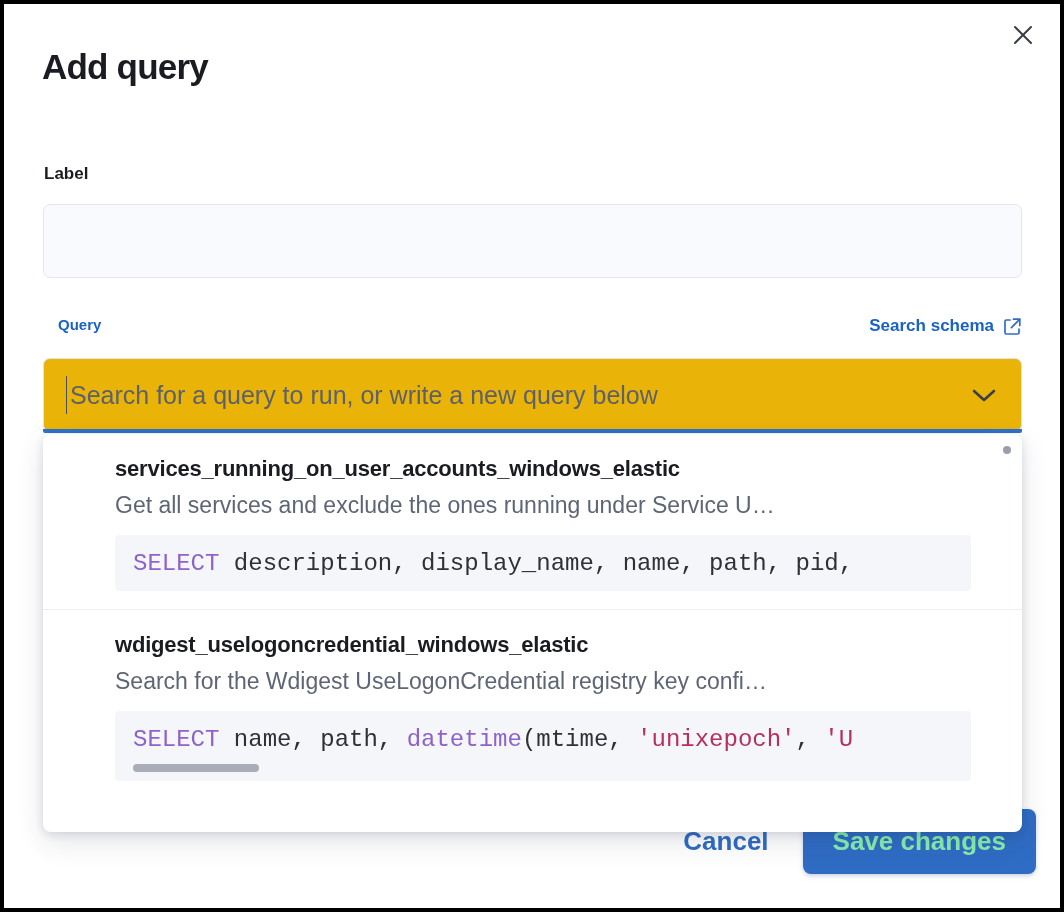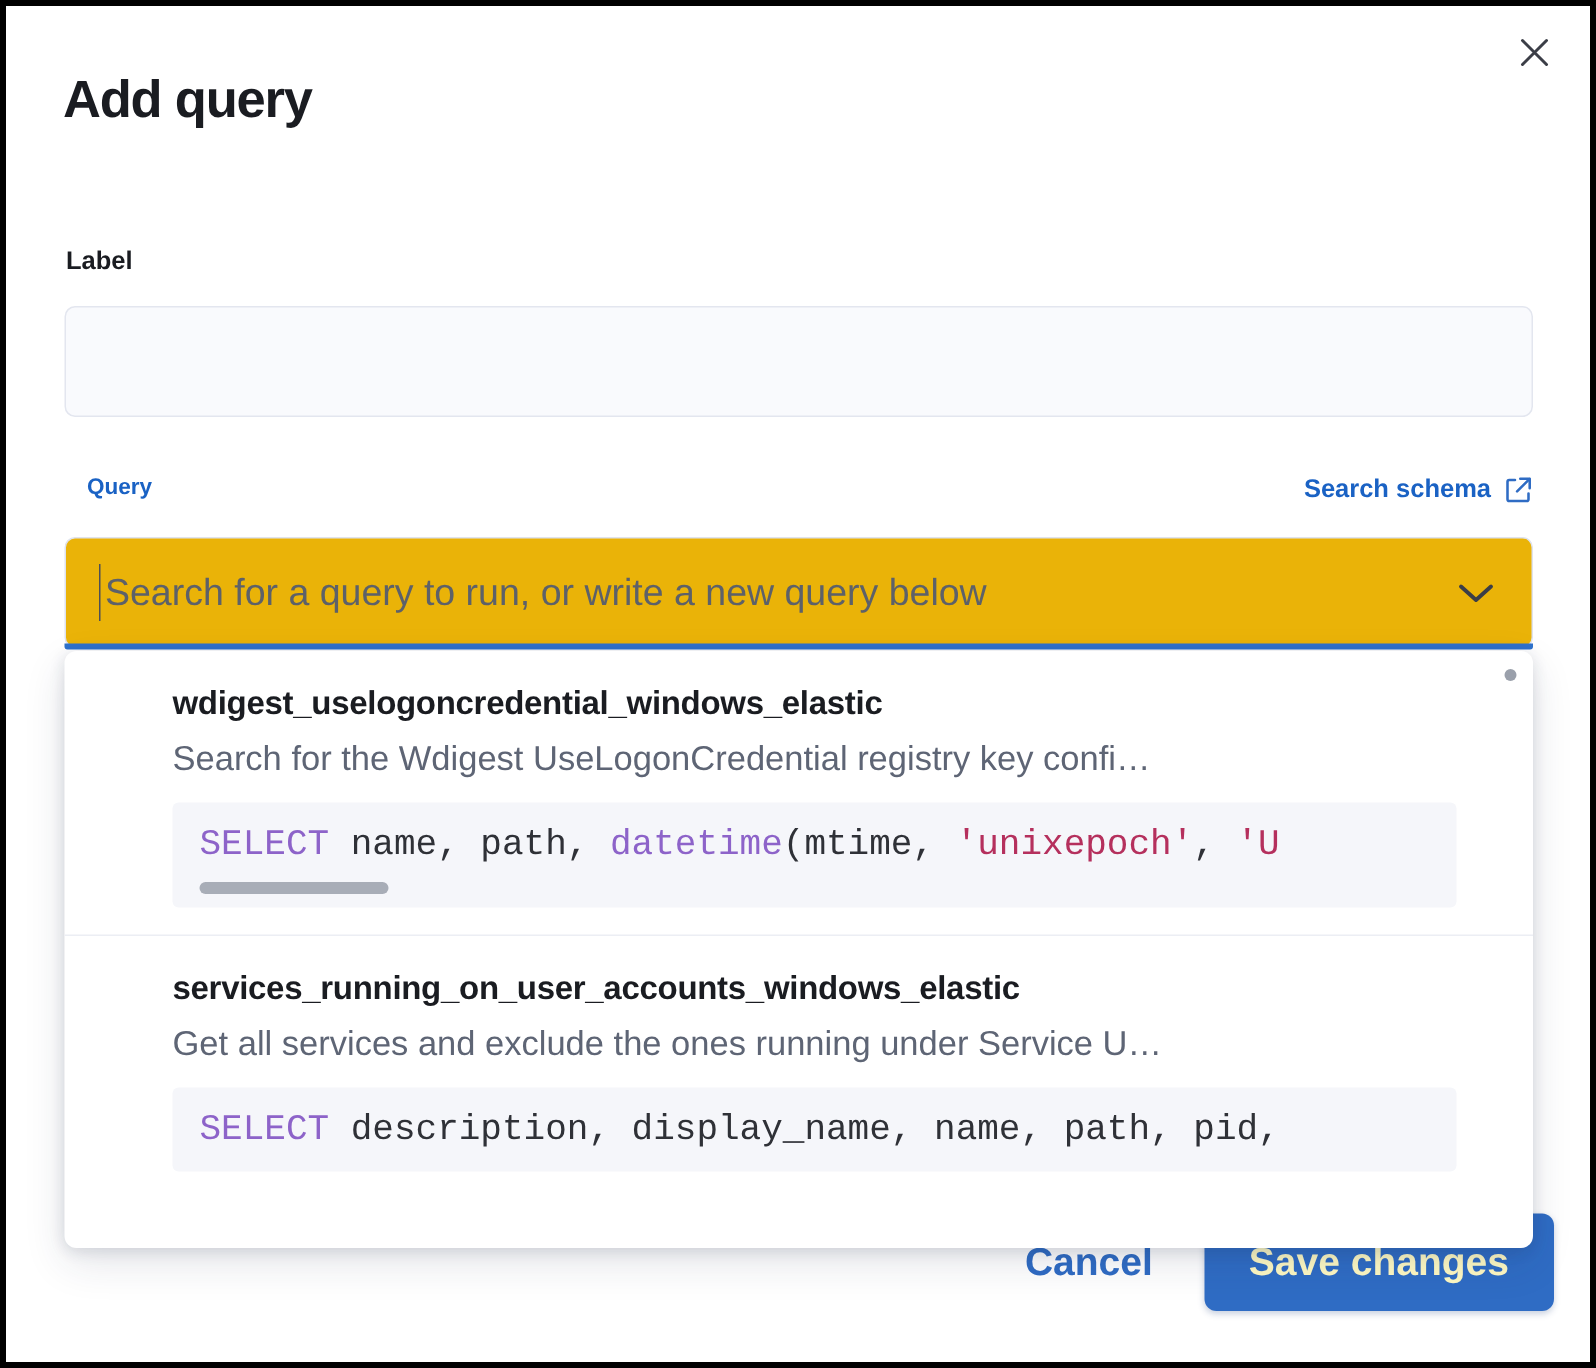--- a/index.html
+++ b/index.html
@@ -225,21 +225,21 @@
     cursor: pointer;
     padding: 6px 10px;
   }
   .btn-save {
     background: #2f6cc4;
     border: none;
     border-radius: 8px;
     font-family: "Liberation Sans", sans-serif;
     font-size: 26px;
     font-weight: 700;
-    color: #fef9c3;
+    color: #86efac;
     cursor: pointer;
     padding: 17px 30px;
     box-shadow: 0 2px 4px rgba(40,70,130,0.25);
   }
 </style>
 </head>
 <body>
 
 <div id="frame">
 
@@ -281,33 +281,33 @@
 
   <div class="footer">
     <button class="btn-cancel">Cancel</button>
     <button class="btn-save">Save changes</button>
   </div>
 
   <div class="dropdown">
     <div class="dropdown-scrolldot"></div>
     <div id="dd-list">
         <div class="dd-item">
+          <div class="dd-title">services_running_on_user_accounts_windows_elastic</div>
+          <div class="dd-desc">Get all services and exclude the ones running under Service U…</div>
+          <div class="dd-code-wrap">
+            <div class="dd-code"><span class="kw">SELECT</span><span class="pln"> description, display_name, name, path, pid,</span></div>
+            <div class="code-spacer"></div>
+          </div>
+        </div>
+        <div class="dd-item">
           <div class="dd-title">wdigest_uselogoncredential_windows_elastic</div>
           <div class="dd-desc">Search for the Wdigest UseLogonCredential registry key confi…</div>
           <div class="dd-code-wrap">
             <div class="dd-code"><span class="kw">SELECT</span><span class="pln"> name, path, </span><span class="kw">datetime</span><span class="pln">(mtime, </span><span class="str">'unixepoch'</span><span class="pln">, </span><span class="str">'U</span></div>
             <div class="code-scrollbar">
               <div class="code-thumb"></div>
             </div>
           </div>
         </div>
-        <div class="dd-item">
-          <div class="dd-title">services_running_on_user_accounts_windows_elastic</div>
-          <div class="dd-desc">Get all services and exclude the ones running under Service U…</div>
-          <div class="dd-code-wrap">
-            <div class="dd-code"><span class="kw">SELECT</span><span class="pln"> description, display_name, name, path, pid,</span></div>
-            <div class="code-spacer"></div>
-          </div>
-        </div>
       </div>
   </div>
 
 </div>
 
 </body></html>

